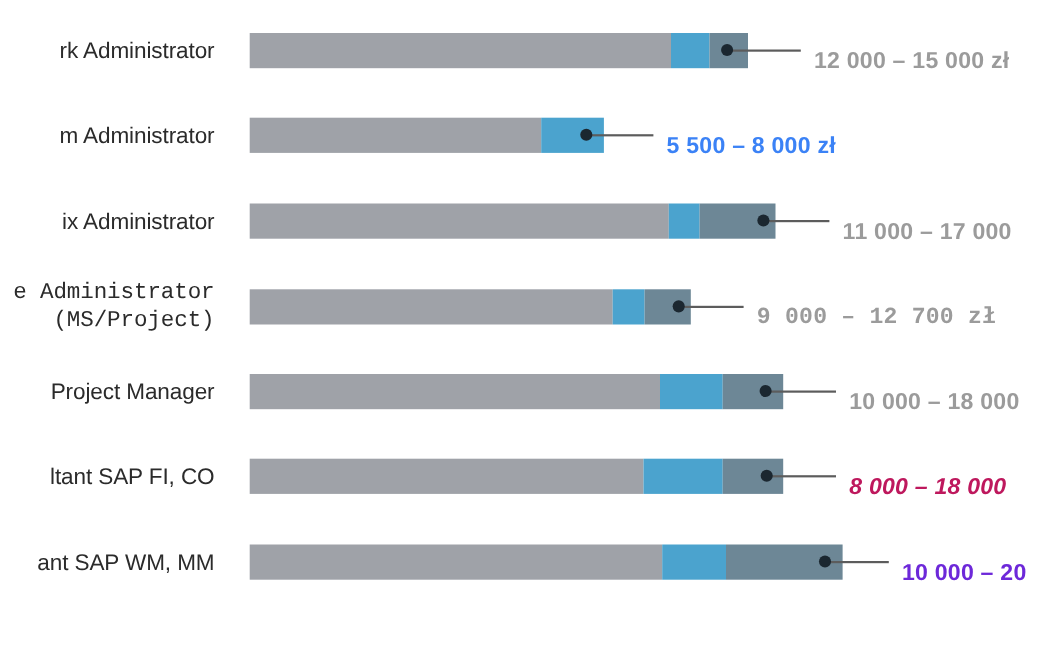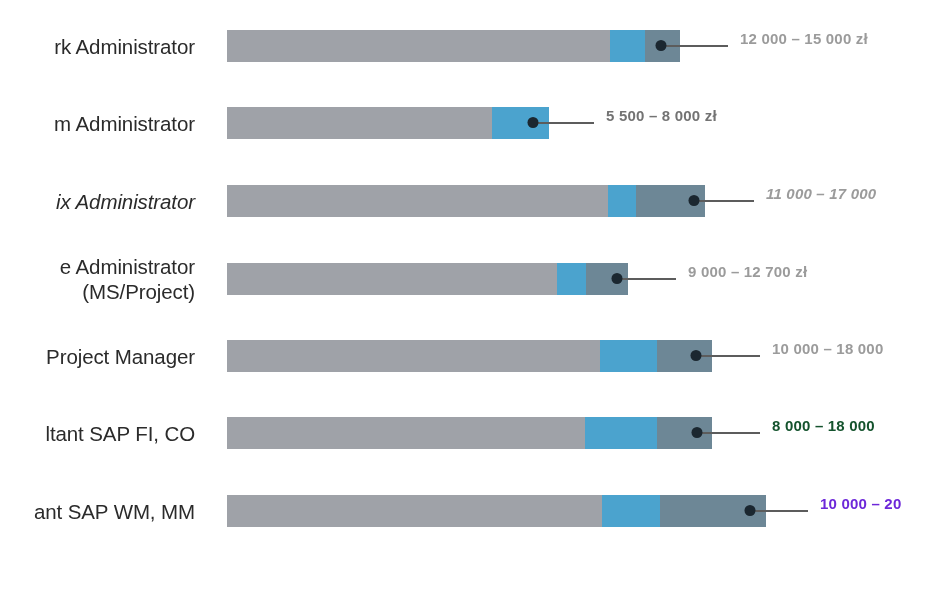--- a/index.html
+++ b/index.html
@@ -72,26 +72,26 @@
     transform: translateX(-50%);
   }
   .leader {
     position: absolute;
     height: 2px;
     background: #5c5c5c;
     top: 30px;
   }
   .value-label {
     position: absolute;
-    top: 7px;
+    top: 25px;
     height: 32px;
     display: flex;
     align-items: center;
     color: #9b9b9b;
-    font-size: 15px;
+    font-size: 21px;
     font-weight: bold;
     letter-spacing: 0.2px;
     white-space: nowrap;
   }
 </style>
 </head>
 <body style="background: rgb(255, 255, 255);">
 
 <div id="chart">
     <div class="row" style="top: 15px;">
@@ -110,36 +110,36 @@
     <div class="row" style="top: 92px;">
       <div class="cat-label">
         <span>m Administrator</span>
       </div>
       <div class="bar-track" style="left: 227px; width: 322px;">
         <div class="seg seg-base" style="width: 265px; background: rgb(159, 162, 168);"></div>
         <div class="seg seg-mid" style="width: 57px; background: rgb(75, 163, 206);"></div>
       </div>
       <div class="leader" style="left: 533px; width: 61px; background: rgb(92, 92, 92);"></div>
       <div class="marker-dot" style="left: 533px; background: rgb(27, 39, 48);"></div>
-      <div class="value-label" style="left: 606px; color: #737373;">5 500 – 8 000 zł</div>
+      <div class="value-label" style="left: 606px; color: #3b82f6;">5 500 – 8 000 zł</div>
     </div>
-    <div class="row" style="top: 170px; font-style: italic;">
+    <div class="row" style="top: 170px;">
       <div class="cat-label">
         <span>ix Administrator</span>
       </div>
       <div class="bar-track" style="left: 227px; width: 478px;">
         <div class="seg seg-base" style="width: 381px; background: rgb(159, 162, 168);"></div>
         <div class="seg seg-mid" style="width: 28px; background: rgb(75, 163, 206);"></div>
         <div class="seg seg-top" style="width: 69px; background: rgb(109, 135, 150);"></div>
       </div>
       <div class="leader" style="left: 694px; width: 60px; background: rgb(92, 92, 92);"></div>
       <div class="marker-dot" style="left: 694px; background: rgb(27, 39, 48);"></div>
       <div class="value-label" style="left: 766px; color: rgb(155, 155, 155);">11 000 – 17 000</div>
     </div>
-    <div class="row" style="top: 248px;">
+    <div class="row" style="top: 248px; font-family: Liberation Mono, monospace;">
       <div class="cat-label">
         <span>e Administrator</span>
         <span class="line2">(MS/Project)</span>
       </div>
       <div class="bar-track" style="left: 227px; width: 401px;">
         <div class="seg seg-base" style="width: 330px; background: rgb(159, 162, 168);"></div>
         <div class="seg seg-mid" style="width: 29px; background: rgb(75, 163, 206);"></div>
         <div class="seg seg-top" style="width: 42px; background: rgb(109, 135, 150);"></div>
       </div>
       <div class="leader" style="left: 617px; width: 59px; background: rgb(92, 92, 92);"></div>
@@ -163,21 +163,21 @@
       <div class="cat-label">
         <span>ltant SAP FI, CO</span>
       </div>
       <div class="bar-track" style="left: 227px; width: 485px;">
         <div class="seg seg-base" style="width: 358px; background: rgb(159, 162, 168);"></div>
         <div class="seg seg-mid" style="width: 72px; background: rgb(75, 163, 206);"></div>
         <div class="seg seg-top" style="width: 55px; background: rgb(109, 135, 150);"></div>
       </div>
       <div class="leader" style="left: 697px; width: 63px; background: rgb(92, 92, 92);"></div>
       <div class="marker-dot" style="left: 697px; background: rgb(27, 39, 48);"></div>
-      <div class="value-label" style="left: 772px; color: #14532d;">8 000 – 18 000</div>
+      <div class="value-label" style="left: 772px; color: #be185d; font-style: italic;">8 000 – 18 000</div>
     </div>
     <div class="row" style="top: 480px; text-decoration: underline;">
       <div class="cat-label">
         <span>ant SAP WM, MM</span>
       </div>
       <div class="bar-track" style="left: 227px; width: 539px;">
         <div class="seg seg-base" style="width: 375px; background: rgb(159, 162, 168);"></div>
         <div class="seg seg-mid" style="width: 58px; background: rgb(75, 163, 206);"></div>
         <div class="seg seg-top" style="width: 106px; background: rgb(109, 135, 150);"></div>
       </div>

